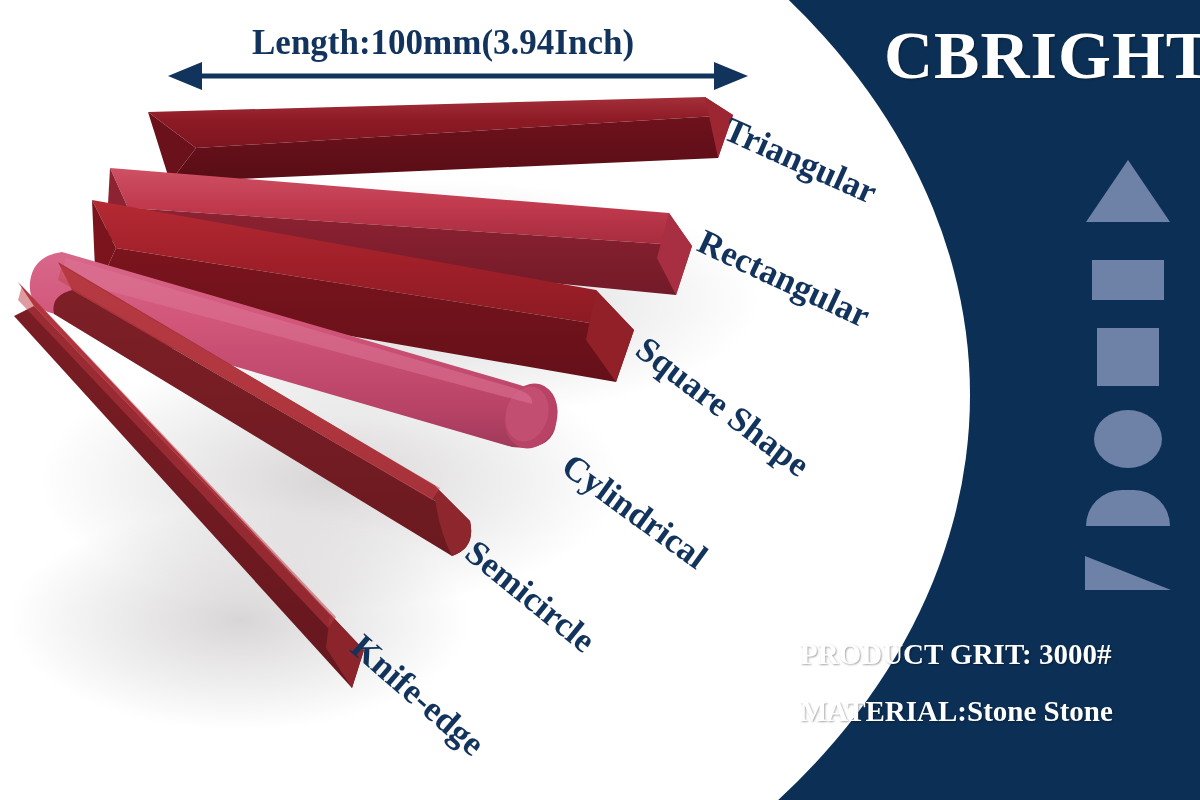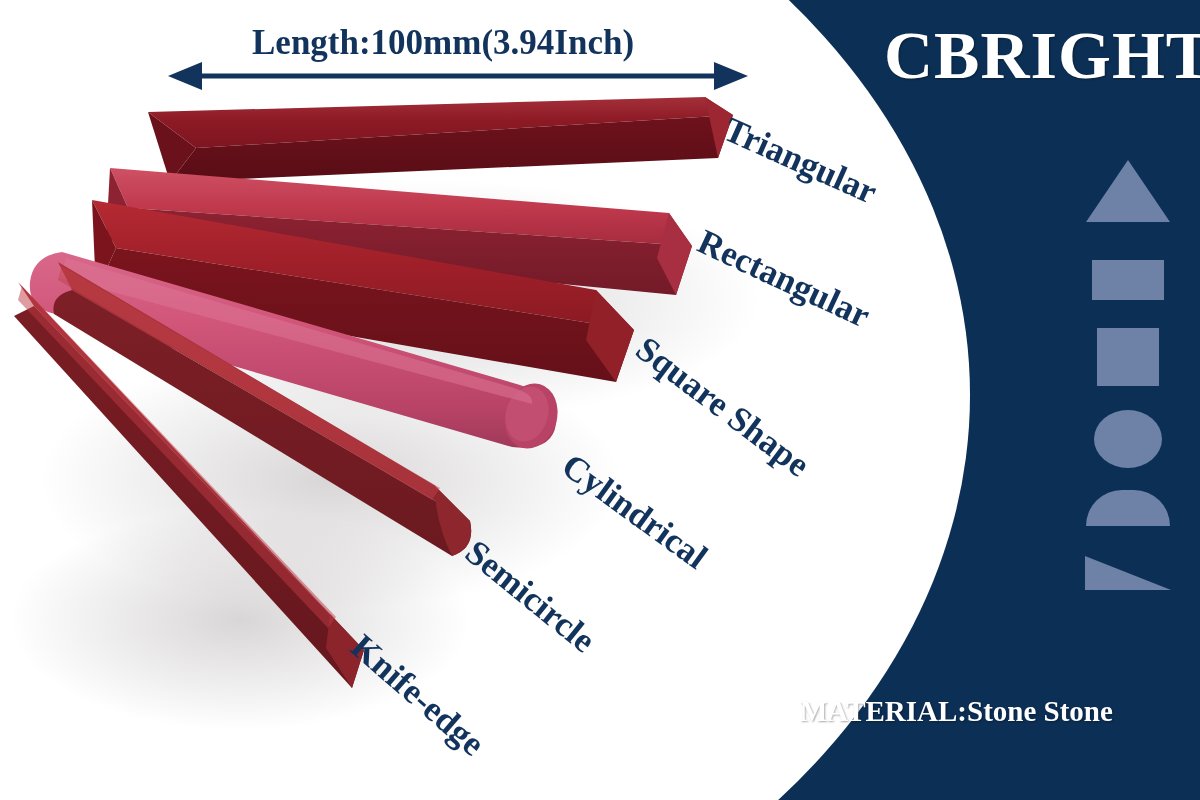--- a/index.html
+++ b/index.html
@@ -196,15 +196,16 @@
         <i></i>
       </div>
     <div class="ico ico-semi">
         <i></i>
       </div>
     <div class="ico ico-wedge">
         <i></i>
       </div>
   </div>
 
+  <div class="spec spec-grit">PRODUCT GRIT: 3000#</div>
   <div class="spec spec-mat">MATERIAL:Stone Stone</div>
 
 </div>
 
 </body></html>

